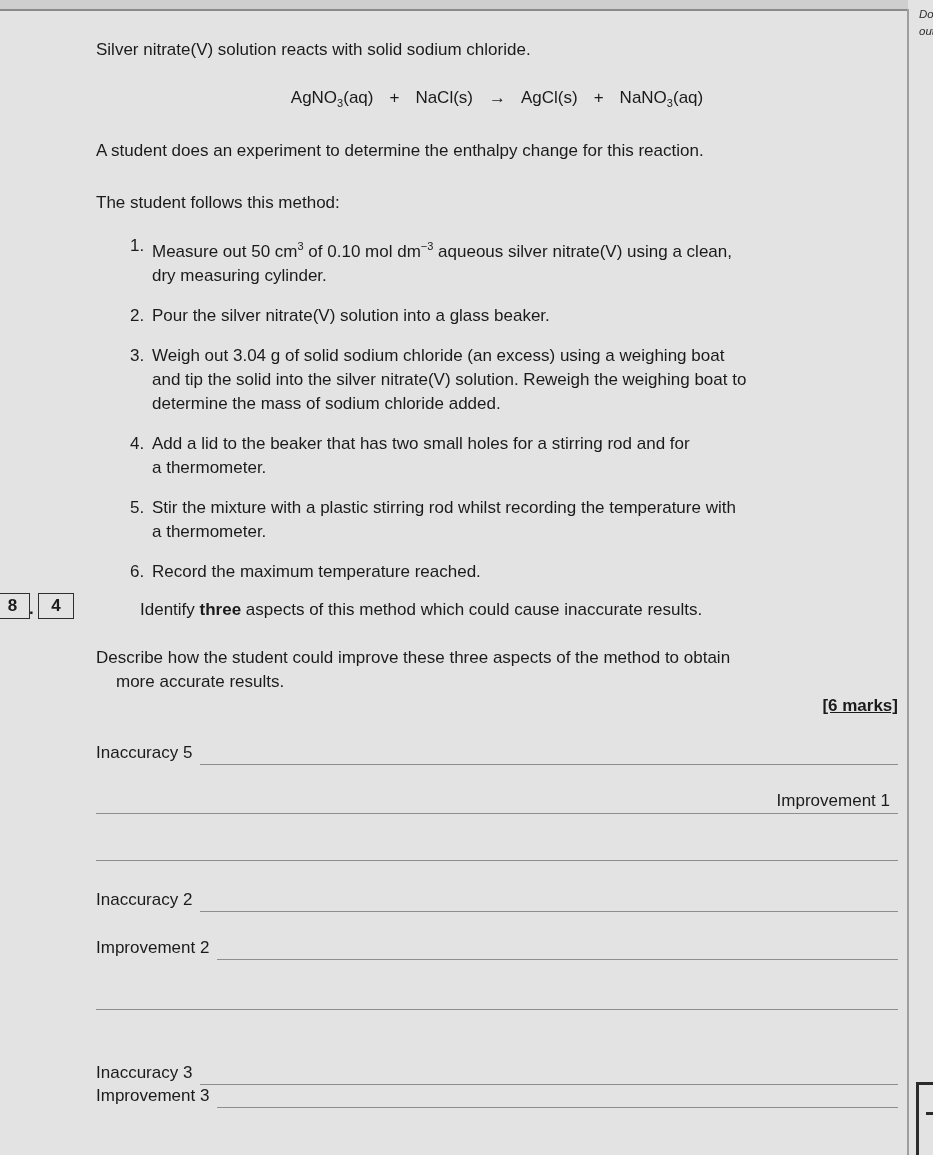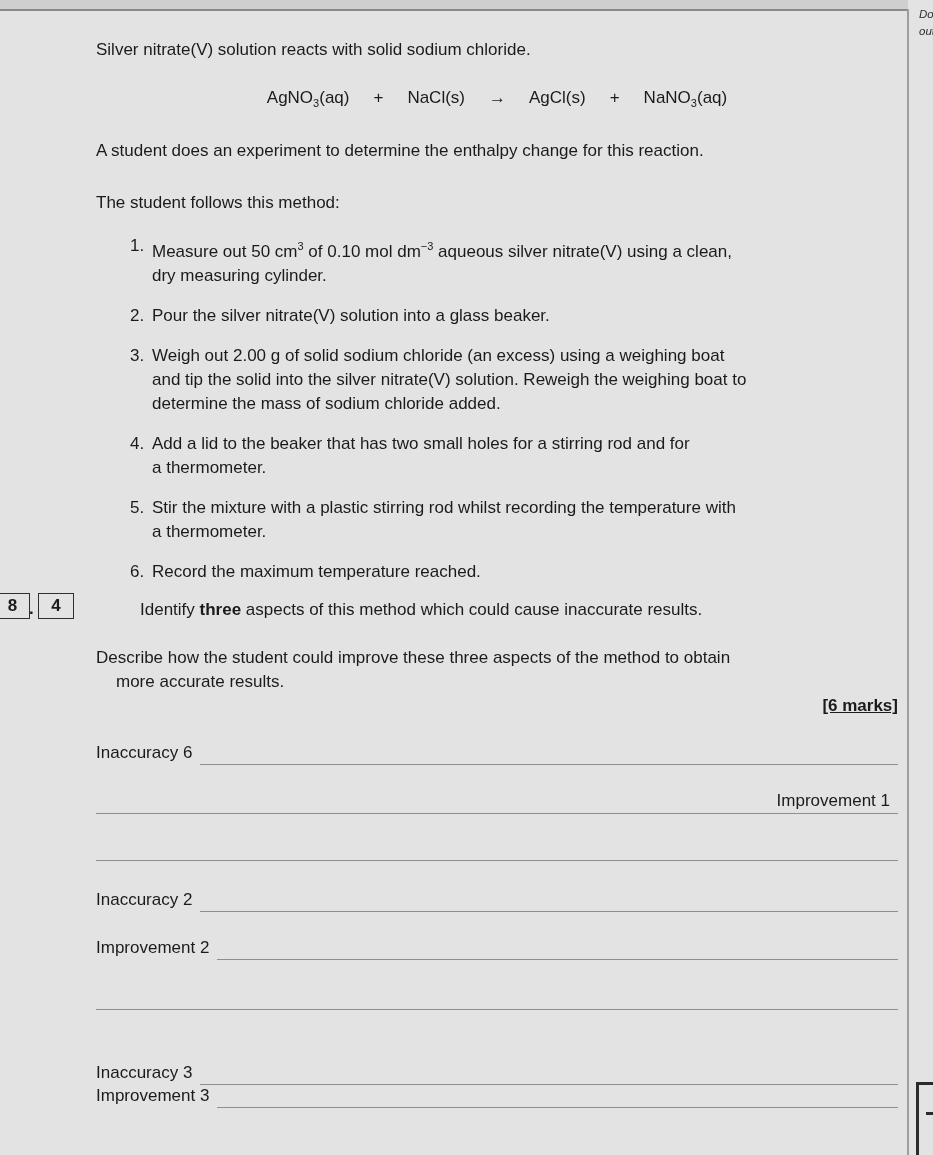--- a/index.html
+++ b/index.html
@@ -25,21 +25,21 @@
     position: absolute; left: 919px; top: 6px;
     font-style: italic; font-size: 11.5px; line-height: 16.5px;
     color: #2e2e2e; white-space: nowrap;
   }
 
   .line { line-height: 24px; }
 
   .intro       { position: absolute; left: 96px; top: 38px;  }
   .equation    {
     position: absolute; left: 96px; top: 86px; width: 802px;
-    display: flex; justify-content: center; align-items: baseline; gap: 24px;
+    display: flex; justify-content: center; align-items: baseline; gap: 16px;
     white-space: nowrap;
   }
   .equation sub { font-size: 11px; }
   .equation .arrow { letter-spacing: -1px; }
   .para-exp    { position: absolute; left: 96px; top: 139px; }
   .method-intro{ position: absolute; left: 96px; top: 191px; }
 
   .method-list { position: absolute; left: 130px; top: 234px; width: 772px; }
   .step { display: flex; margin-bottom: 16px; }
   .step-num { flex: none; width: 22px; line-height: 24px; }
@@ -128,21 +128,21 @@
     <div class="step">
       <div class="step-num">2.</div>
       <div class="step-lines">
         <div>Pour the silver nitrate(V) solution into a glass beaker.</div>
       </div>
     </div>
 
     <div class="step">
       <div class="step-num">3.</div>
       <div class="step-lines">
-        <div>Weigh out 2.00 g of solid sodium chloride (an excess) using a weighing boat</div>
+        <div>Weigh out 3.04 g of solid sodium chloride (an excess) using a weighing boat</div>
         <div>and tip the solid into the silver nitrate(V) solution. Reweigh the weighing boat to</div>
         <div>determine the mass of sodium chloride added.</div>
       </div>
     </div>
 
     <div class="step">
       <div class="step-num">4.</div>
       <div class="step-lines">
         <div>Add a lid to the beaker that has two small holes for a stirring rod and for</div>
         <div>a thermometer.</div>
@@ -169,21 +169,21 @@
   <div class="qbox qbox-major">8</div>
   <div class="qdot">.</div>
   <div class="qbox qbox-minor">4</div>
 
   <div class="q-line1 line"><span>Identify </span><b>three</b><span> aspects of this method which could cause inaccurate results.</span></div>
   <div class="q-line2 line">Describe how the student could improve these three aspects of the method to obtain</div>
   <div class="q-line3 line">more accurate results.</div>
   <div class="q-marks line">[6 marks]</div>
 
   <div class="ans-row row-inacc1">
-    <span class="ans-label">Inaccuracy 6</span>
+    <span class="ans-label">Inaccuracy 5</span>
     <span class="ans-line"></span>
   </div>
   <div class="ans-row row-impr1">
     <span class="ans-label">Improvement 1</span>
     <span class="ans-line"></span>
   </div>
   <div class="full-line cont1"></div>
 
   <div class="ans-row row-inacc2">
     <span class="ans-label">Inaccuracy 2</span>

